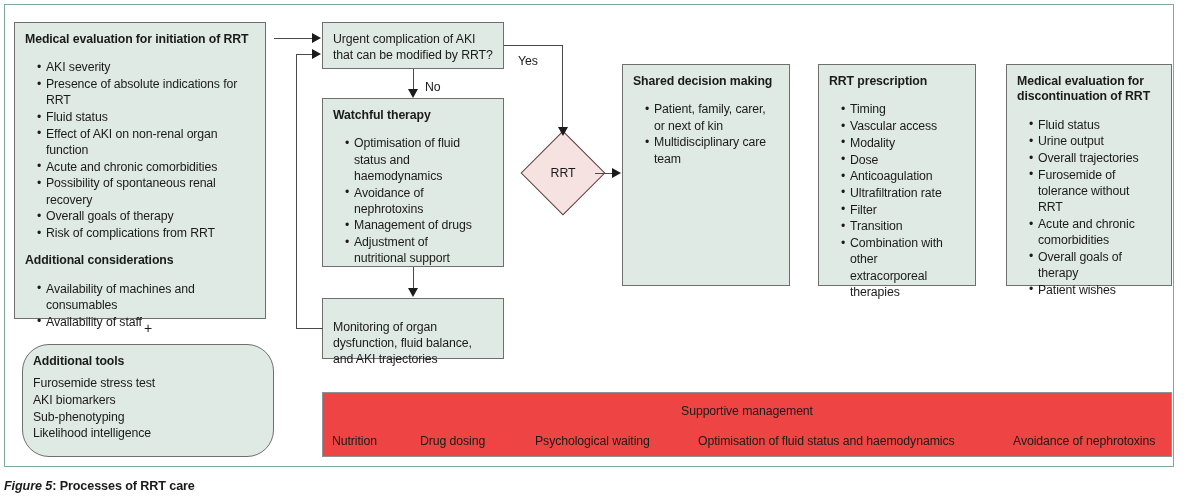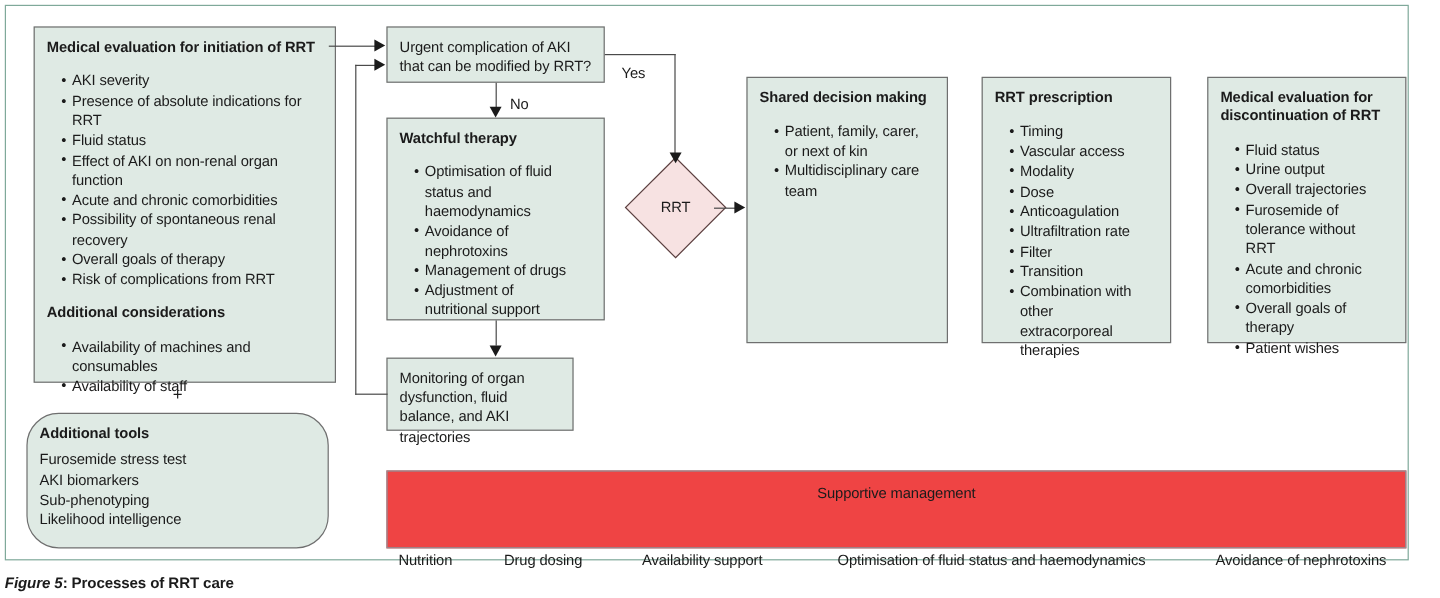--- a/index.html
+++ b/index.html
@@ -159,40 +159,39 @@
   .support-items {
     position: relative;
     margin-top: 16px;
     height: 20px;
   }
   .support-item {
     position: absolute;
     font-size: 12.3px;
     letter-spacing: -0.1px;
     white-space: nowrap;
-    margin-top: 26px;
   }
   .caption {
     position: absolute;
     left: 4px;
     top: 479px;
     font-size: 12.6px;
     letter-spacing: -0.1px;
   }
   .caption i { font-style: italic; font-weight: bold; }
   .caption b { font-weight: bold; }
 </style>
 </head>
 <body>
 
 <div id="figure-root">
 
   <div class="outer-frame"></div>
 
-  <div class="box" style="left:28px; top:22px; width:252px; height:297px;">
+  <div class="box" style="left:14px; top:22px; width:252px; height:297px;">
     <div class="box-title">Medical evaluation for initiation of RRT</div>
     <ul class="bullets">
       <li>AKI severity</li>
       <li>Presence of absolute indications for RRT</li>
       <li>Fluid status</li>
       <li>Effect of AKI on non-renal organ function</li>
       <li>Acute and chronic comorbidities</li>
       <li>Possibility of spontaneous renal recovery</li>
       <li>Overall goals of therapy</li>
       <li>Risk of complications from RRT</li>
@@ -223,21 +222,21 @@
   <div class="box" style="left:322px; top:98px; width:182px; height:169px;">
     <div class="box-title tight">Watchful therapy</div>
     <ul class="bullets">
       <li>Optimisation of fluid status and haemodynamics</li>
       <li>Avoidance of nephrotoxins</li>
       <li>Management of drugs</li>
       <li>Adjustment of nutritional support</li>
     </ul>
   </div>
 
-  <div class="box" style="left:322px; top:298px; width:156px; height:61px; padding-top:8px;">
+  <div class="box" style="left:322px; top:298px; width:182px; height:61px; padding-top:20px;">
     <div class="plain-text">Monitoring of organ dysfunction, fluid balance, and AKI trajectories</div>
   </div>
 
   <div class="diamond-wrap" style="left:521px; top:131px;">
     <div class="diamond-shape"></div>
     <div class="diamond-label">RRT</div>
   </div>
 
   <div class="box" style="left:622px; top:64px; width:168px; height:222px;">
     <div class="box-title tight">Shared decision making</div>
@@ -296,21 +295,21 @@
   <div class="edge-label" style="left:518px; top:54px;">Yes</div>
 
   <div class="ln h" style="left:595px; top:173px; width:19px;"></div>
   <div class="arrow-r" style="left:612px; top:168px;"></div>
 
   <div class="support-bar" style="left:322px; top:392px; width:850px; height:65px;">
     <div class="support-title">Supportive management</div>
     <div class="support-items">
       <span class="support-item" style="left:9px;">Nutrition</span>
       <span class="support-item" style="left:97px;">Drug dosing</span>
-      <span class="support-item" style="left:212px;">Availability support</span>
+      <span class="support-item" style="left:212px;">Psychological waiting</span>
       <span class="support-item" style="left:375px;">Optimisation of fluid status and haemodynamics</span>
       <span class="support-item" style="left:690px;">Avoidance of nephrotoxins</span>
     </div>
   </div>
 
   <div class="caption">
     <i>Figure 5</i><b>: Processes of RRT care</b>
   </div>
 
 </div>

